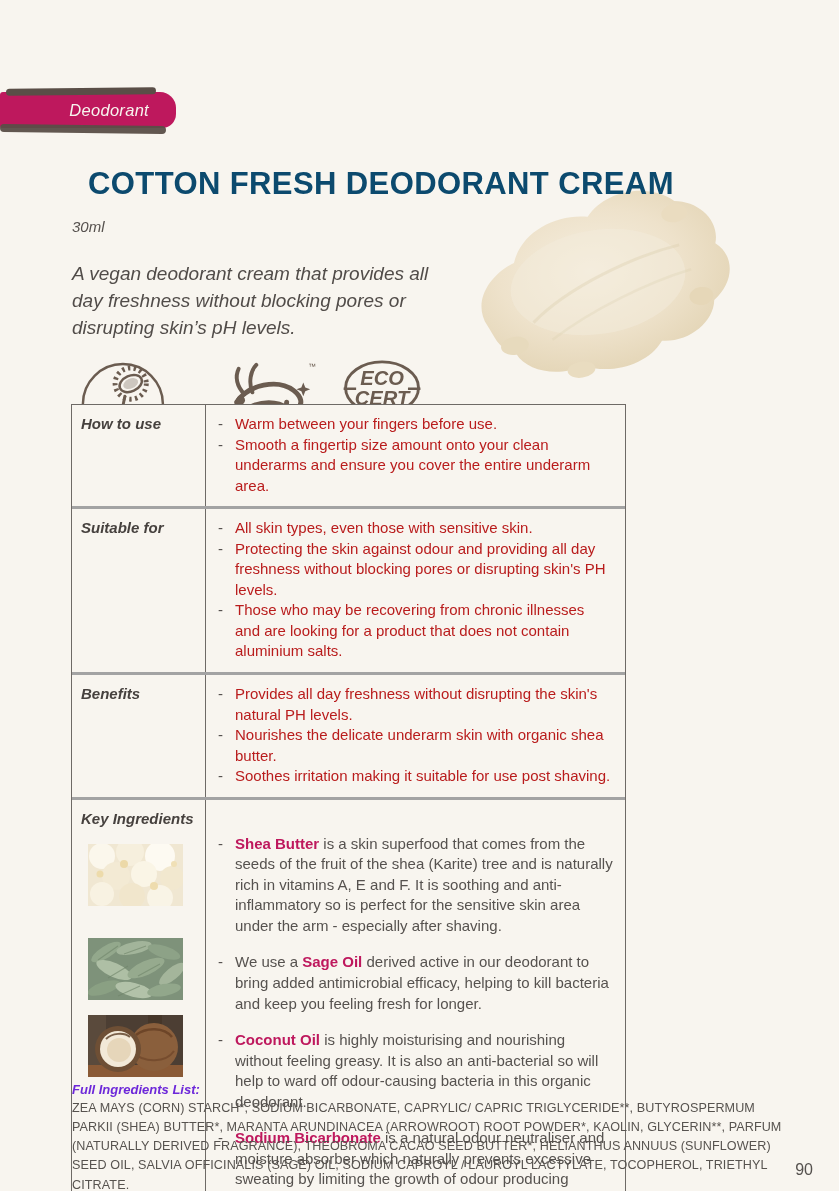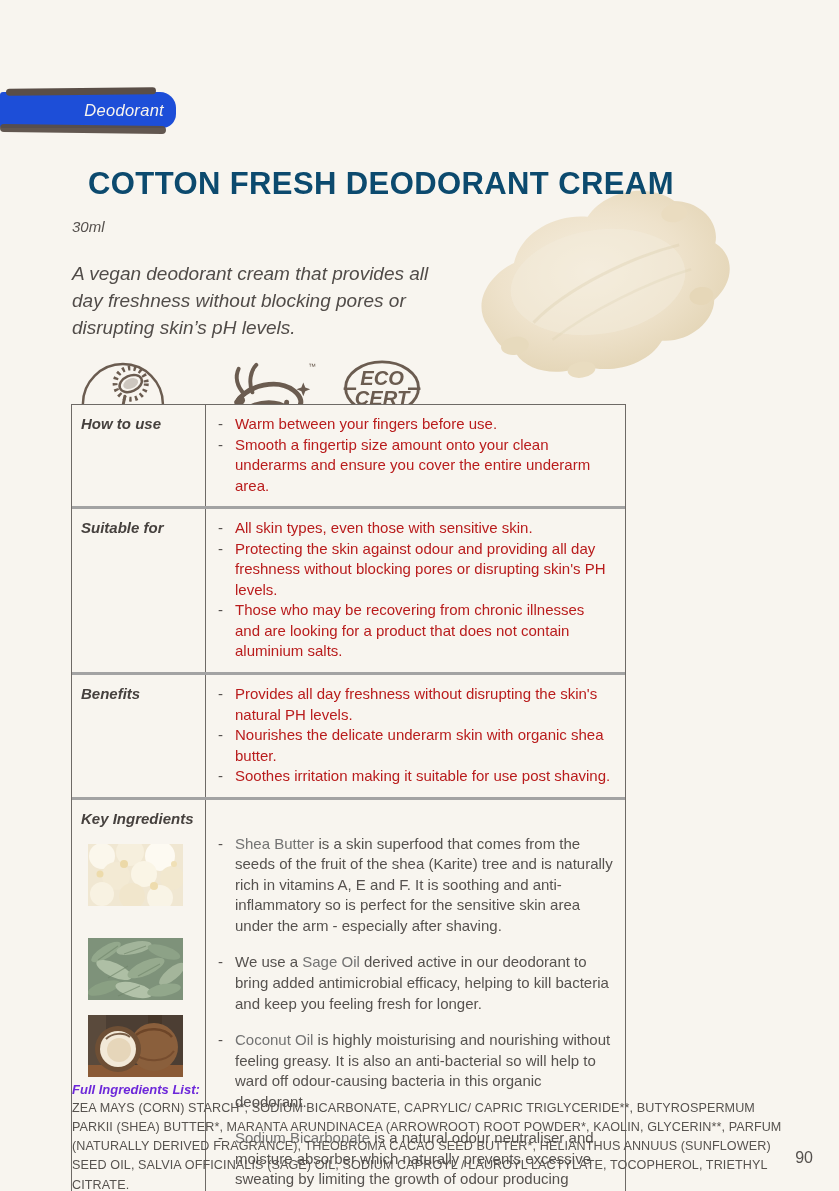--- a/index.html
+++ b/index.html
@@ -1,22 +1,22 @@
 <!DOCTYPE html>
 <html><head>
 <meta charset="utf-8">
 <style>
   html,body{margin:0;padding:0;}
   body{background:#f8f5ef;font-family:"Liberation Sans",sans-serif;}
   .page{position:relative;width:839px;height:1191px;background:#f8f5ef;overflow:hidden;color:#56514e;}
 
   
-  .badge{position:absolute;left:0;top:92px;width:176px;height:36px;background:#1d4ed8;
+  .badge{position:absolute;left:0;top:92px;width:176px;height:36px;background:#be185d;
          border-radius:3px 16px 14px 2px;display:flex;align-items:center;justify-content:flex-end;
-         padding-right:12px;box-sizing:border-box;}
+         padding-right:27px;box-sizing:border-box;}
   .badge::before{content:"";position:absolute;left:6px;top:-4px;width:150px;height:7px;background:#5a4e47;
          border-radius:4px;transform:rotate(-0.6deg);}
   .badge::after{content:"";position:absolute;left:0;bottom:-5px;width:166px;height:8px;background:#5a4e47;
          border-radius:5px;transform:rotate(0.7deg);opacity:.95;}
   .badge span{color:#f7f4ee;font-style:italic;font-size:16.5px;letter-spacing:.3px;}
 
   .content{position:absolute;left:72px;top:150px;width:700px;}
   .title{font-size:31px;font-weight:700;letter-spacing:.4px;color:#0c4a6e;margin:16px;}
   .size{font-style:italic;font-size:15px;color:#56514e;margin-top:3px;}
   .desc{font-style:italic;font-size:19px;line-height:1.42;color:#514c49;width:372px;margin-top:26px;}
@@ -36,33 +36,33 @@
   .tlabel .lab{font-weight:700;font-style:italic;font-size:15px;color:#46413e;}
   .tcontent{padding:9px 12px 10px 10px;box-sizing:border-box;}
   ul.bullets{list-style:none;margin:0;padding:0;}
   ul.bullets li{position:relative;padding-left:19px;font-size:15px;line-height:1.37;color:#b91c1c;}
   ul.bullets li::before{content:"-";position:absolute;left:2px;top:0;color:#56524f;}
 
   .key-content{padding-top:2px;}
   p.ing{position:relative;margin:0 0 16px 0;padding-left:19px;font-size:15px;line-height:1.37;color:#56524f;}
   p.ing::before{content:"-";position:absolute;left:2px;top:0;}
   p.ing:first-child{margin-top:32px;}
-  p.ing strong{font-weight:400;color:#737373;}
+  p.ing strong{font-weight:700;color:#be185d;}
   .thumb{width:95px;height:62px;overflow:hidden;margin-left:7px;}
   .thumb svg{display:block;}
   .thumb-shea{margin-top:16px;}
   .thumb-sage{margin-top:32px;}
   .thumb-coconut{margin-top:15px;}
 
   
   .fullingr{position:absolute;left:72px;top:1082px;width:720px;}
   .fullingr .flabel{font-weight:700;font-style:italic;font-size:13px;color:#6d28d9;}
   .fullingr .ftext{font-size:12.6px;line-height:1.52;color:#57534f;margin-top:2px;letter-spacing:.1px;}
 
-  .pagenum{position:absolute;right:26px;bottom:24px;font-size:16px;color:#55514e;}
+  .pagenum{position:absolute;right:26px;bottom:12px;font-size:16px;color:#55514e;}
 
   .logo-text-serif{font-family:"Liberation Serif",serif;}
 </style>
 </head>
 <body>
 
 <div class="page">
 
   <div class="badge">
     <span>Deodorant</span>

